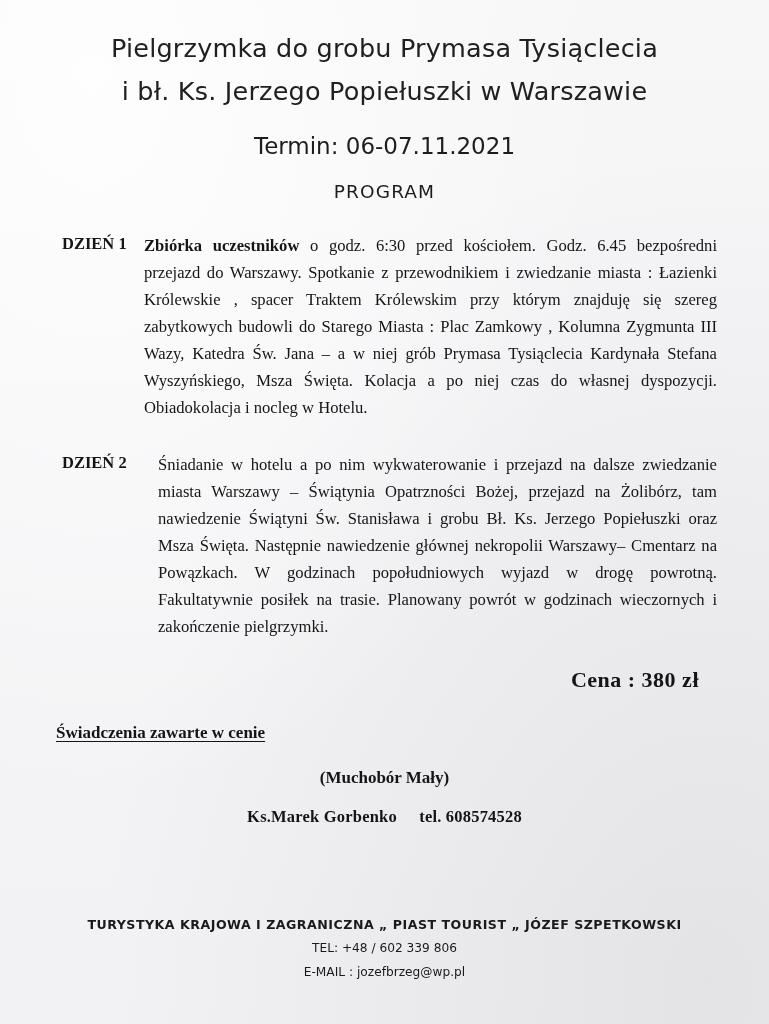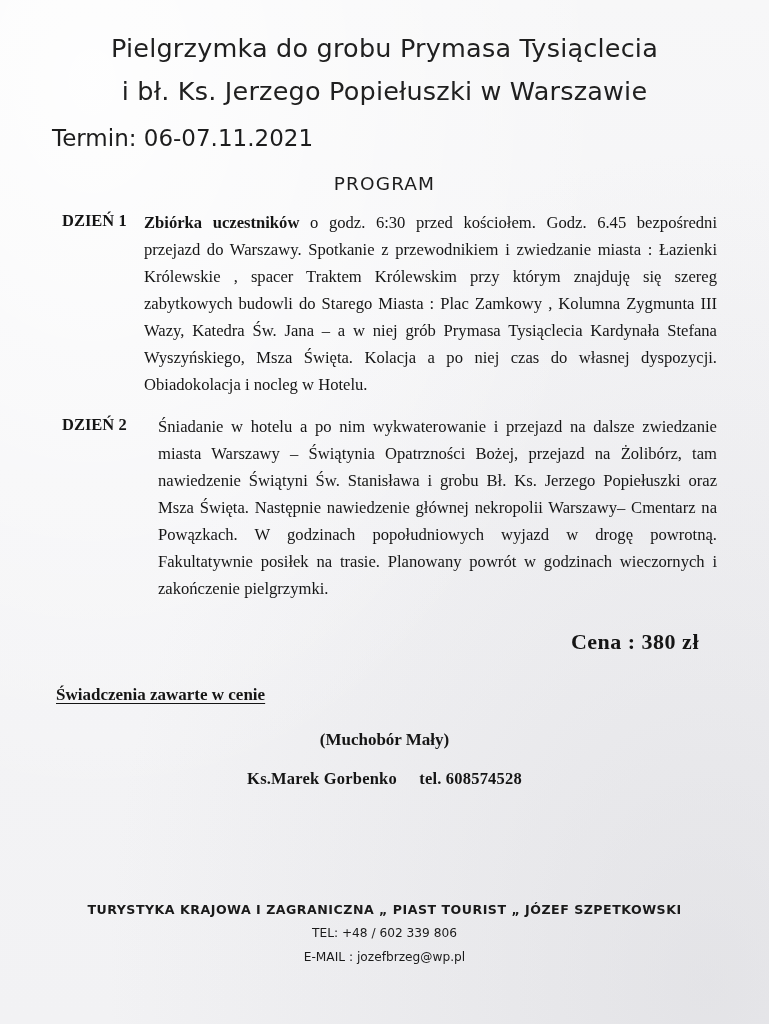--- a/index.html
+++ b/index.html
@@ -44,38 +44,38 @@
     letter-spacing: 0.2px;
     text-align: center;
     color: #202020;
     line-height: 1.28;
   }
   .title-1 { margin-top: 16px; }
   .title-2 { margin-top: 10px; }
   .term {
     font-family: "DejaVu Sans", sans-serif;
     font-size: 23px;
-    text-align: left;
-    margin-top: 18px;
+    text-align: center;
+    margin-top: 26px;
     color: #1d1d1d;
   }
   .program {
     font-family: "DejaVu Sans", sans-serif;
     font-size: 18.5px;
     text-align: center;
     margin-top: 22px;
     letter-spacing: 1.1px;
     color: #1d1d1d;
   }
 
   
   .day-block {
     display: flex;
     align-items: flex-start;
-    margin-top: 16px;
+    margin-top: 31px;
   }
   .day-label {
     font-family: "Liberation Serif", serif;
     font-weight: bold;
     font-size: 16.5px;
     white-space: nowrap;
     padding-top: 1px;
     padding-left: 10px;
     width: 96px;
     flex: 0 0 96px;
@@ -146,21 +146,21 @@
     font-size: 16.5px;
     letter-spacing: 0.2px;
   }
   .contact-person .phone { margin-left: 18px; }
 
   
   .footer {
     position: absolute;
     left: 52px;
     right: 52px;
-    bottom: 60px;
+    bottom: 45px;
     text-align: center;
     font-family: "DejaVu Sans", sans-serif;
     color: #1a1a1a;
   }
   .footer-line-1 {
     font-size: 12.6px;
     font-weight: bold;
     letter-spacing: 0.5px;
     margin-bottom: 9px;
   }

